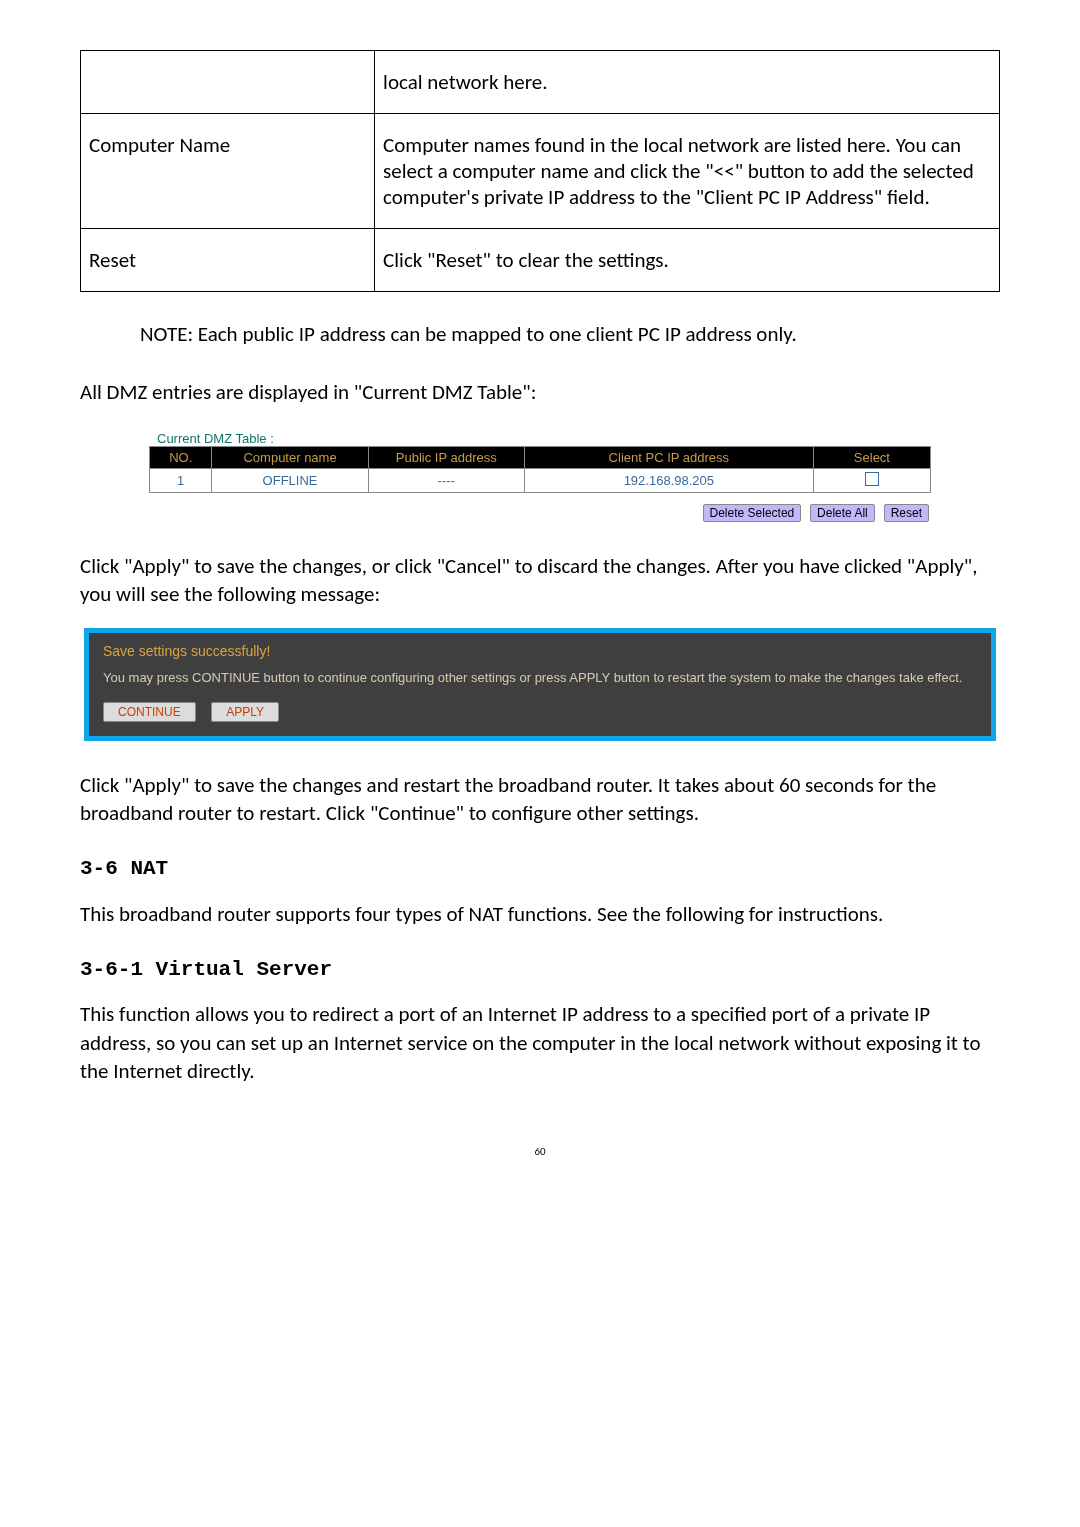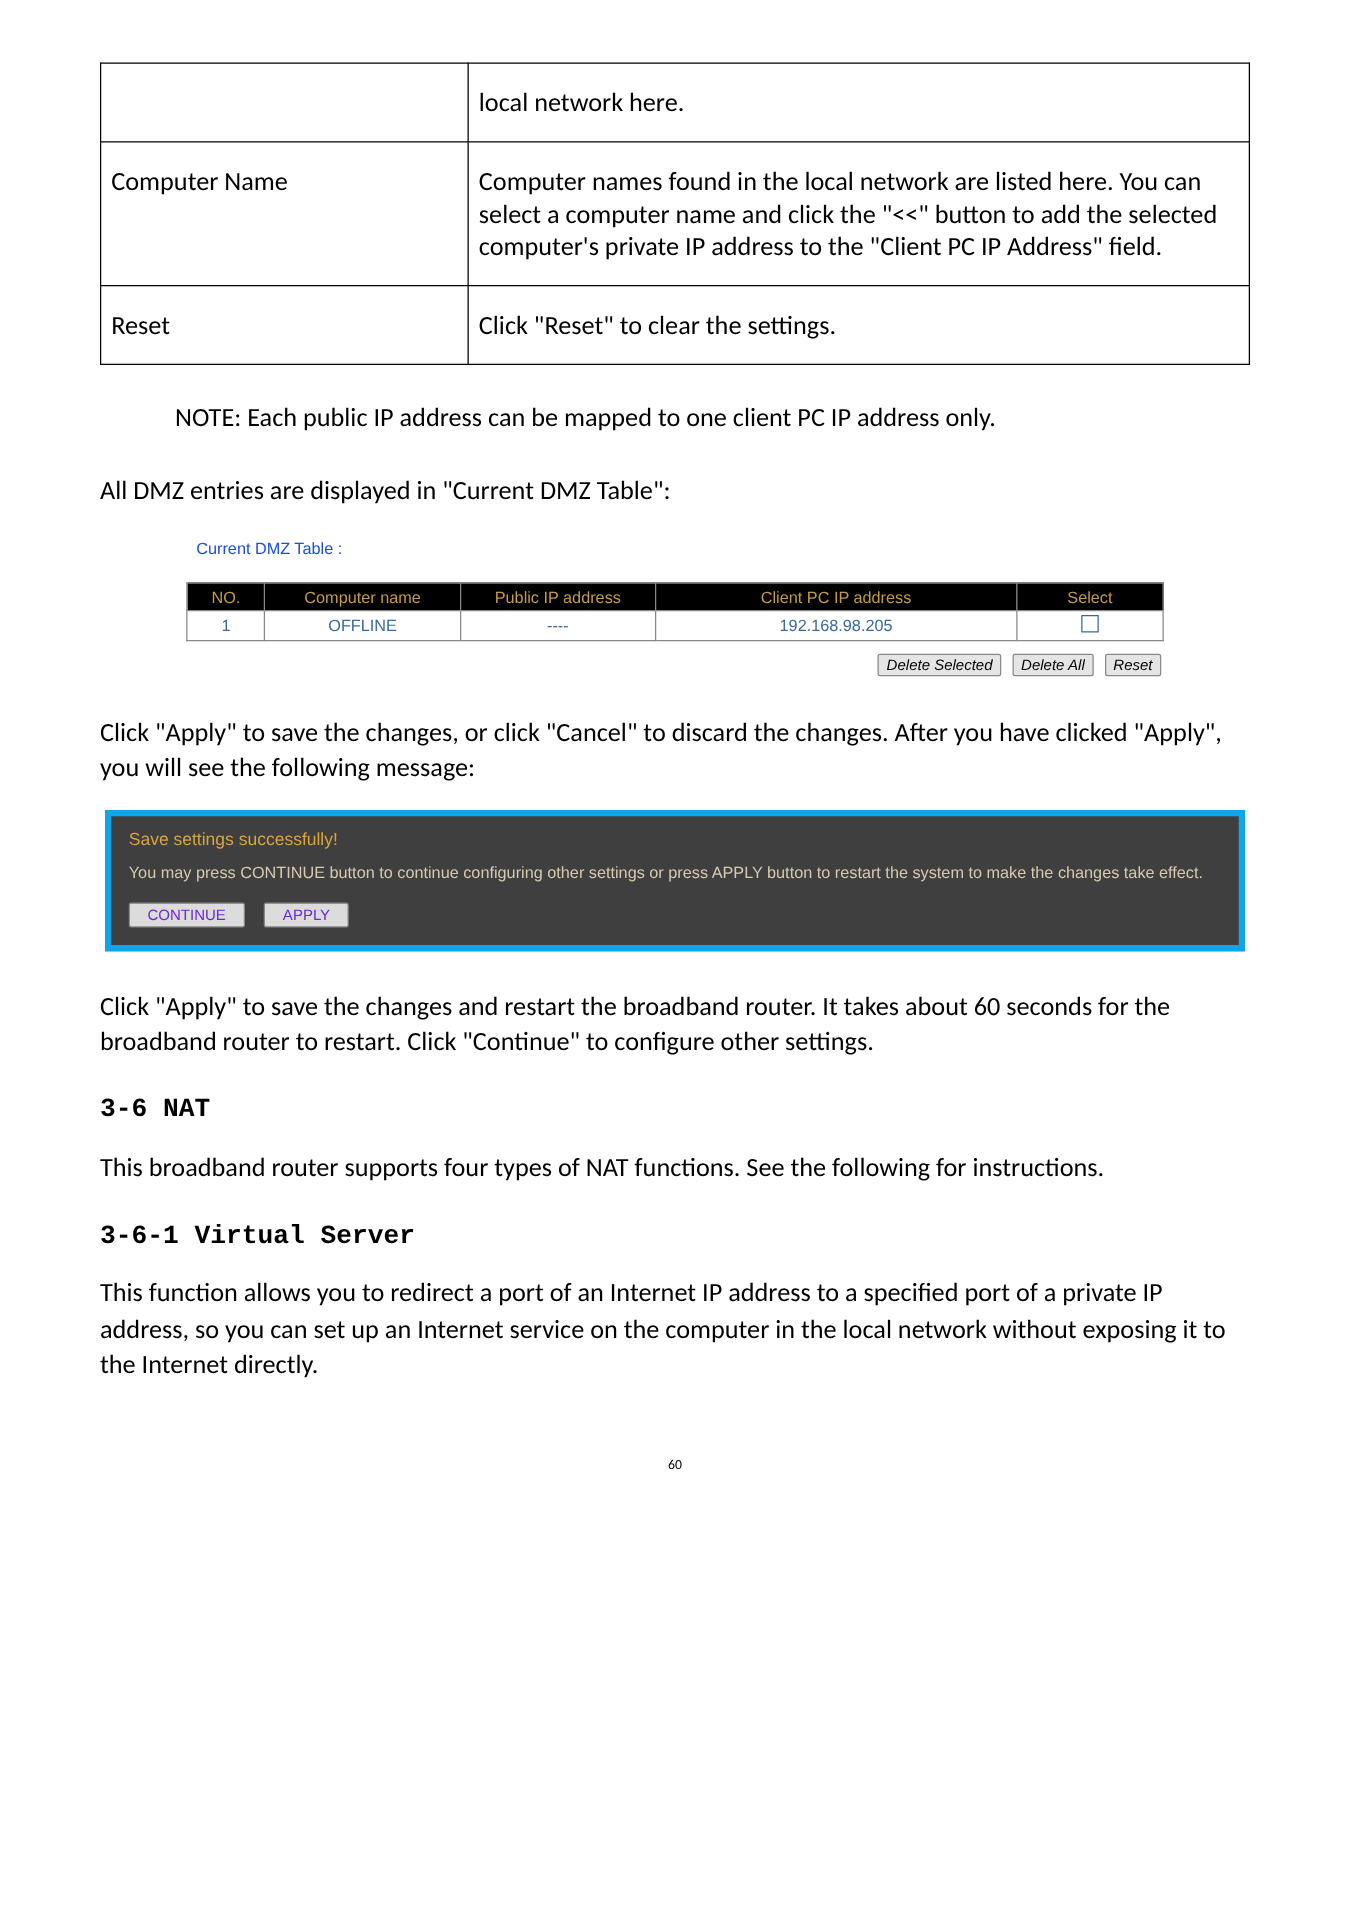--- a/index.html
+++ b/index.html
@@ -45,23 +45,23 @@
     margin-top: 60px;
   }
 
   
   .dmz-wrap {
     margin: 0 auto 30px auto;
     width: 85%;
     font-family: Tahoma, Arial, sans-serif;
   }
   .dmz-title {
-    color: #1d4ed8;
-    font-size: 13px;
-    padding: 4px 2px 20px 8px;
+    color: #0f766e;
+    font-size: 13px;
+    padding: 4px 2px 0 8px;
   }
   table.dmz {
     border-collapse: collapse;
     width: 100%;
     font-size: 13px;
   }
   table.dmz th {
     background: #000000;
     color: #c59a4a;
     font-weight: normal;
@@ -75,26 +75,25 @@
     text-align: center;
     color: #3a6a9a;
   }
   .dmz-btnrow {
     text-align: right;
     padding: 5px 2px 0 0;
   }
   .btn-classic {
     font-family: Tahoma, Arial, sans-serif;
     font-size: 12px;
-    background: #e5e5e5;
+    background: #c4b5fd;
     border: 1px solid #888;
     padding: 1px 6px;
     margin-left: 3px;
     border-radius: 2px;
-    font-style: italic;
   }
   .checkbox-box {
     display: inline-block;
     width: 12px;
     height: 12px;
     border: 1px solid #3a6a9a;
     background: #fff;
   }
 
   
@@ -115,21 +114,21 @@
   }
   .save-msg {
     font-size: 13px;
     margin-bottom: 14px;
     line-height: 1.4;
   }
   .save-btn {
     font-family: Tahoma, Arial, sans-serif;
     font-size: 12px;
     background: #dcdcdc;
-    color: #6d28d9;
+    color: #c2410c;
     border: 1px solid #888;
     padding: 2px 14px;
     margin-right: 12px;
     border-radius: 2px;
   }
 </style>
 </head>
 <body>
 
 <table class="desc">

